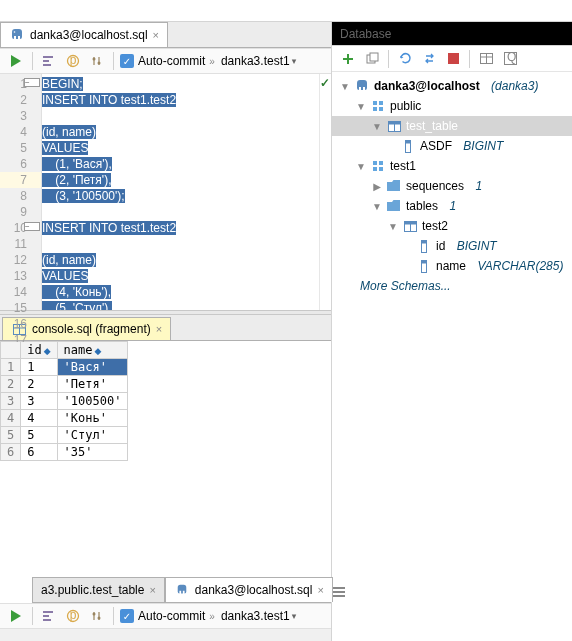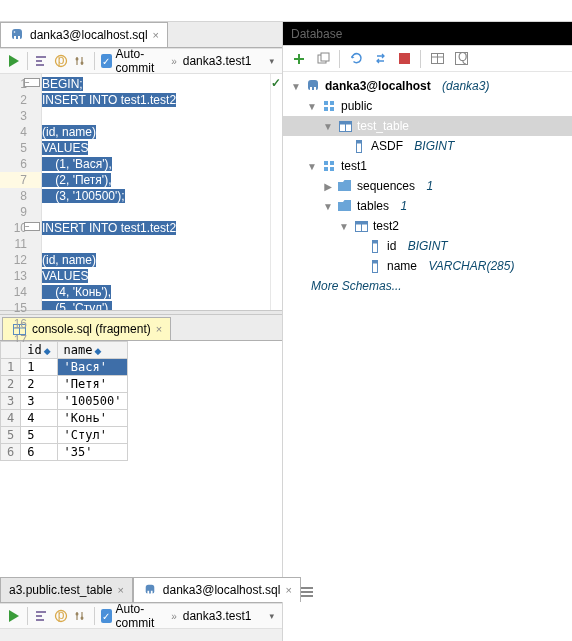--- a/index.html
+++ b/index.html
@@ -1,52 +1,52 @@
 <!DOCTYPE html>
 <html><head>
 <meta charset="utf-8">
 <style>
   * { box-sizing: border-box; margin: 0; padding: 0; font-family: "Segoe UI", Arial, sans-serif; font-size: 12px; }
   body { width: 572px; height: 641px; background: #fff; overflow: hidden; display: flex; flex-direction: column; color: #000; }
   .menubar { height: 22px; display: flex; align-items: center; gap: 2px; padding: 0 3px; border-bottom: 1px solid #d4d4d4; }
   .menubar span { padding: 2px 6px; margin-top: 36px; }
   .menubar span u { text-decoration: underline; }
   .main-split { flex: 1; display: flex; min-height: 0; }
-  .left-col { width: 283px; display: flex; flex-direction: column; min-height: 0; border-right: 1px solid #d4d4d4; }
+  .left-col { width: 332px; display: flex; flex-direction: column; min-height: 0; border-right: 1px solid #d4d4d4; }
   .right-col { flex: 1; display: flex; flex-direction: column; min-height: 0; }
   .tabs { height: 26px; display: flex; align-items: flex-end; border-bottom: 1px solid #b0b0b0; background: #ececec; }
   .tab { display: flex; align-items: center; gap: 5px; padding: 4px 8px; background: #fff; border: 1px solid #b0b0b0; border-bottom: none; height: 25px; }
   .tab.inactive { background: #e7e7e7; }
   .tab-close { color: #888; cursor: pointer; font-size: 11px; }
   .toolbar { height: 26px; display: flex; align-items: center; gap: 4px; padding: 0 6px; border-top: 1px solid #e0e0e0; border-bottom: 1px solid #e0e0e0; background: #fafafa; }
   .tb-btn { width: 20px; height: 20px; display: flex; align-items: center; justify-content: center; }
   .tb-sep { width: 1px; height: 18px; background: #d0d0d0; margin: 0 2px;}
   .chk { width:14px; height:14px; background:#4a90d9; display:flex; align-items:center; justify-content:center; color:#fff; font-size:10px; border-radius:2px;}
-  .combo { display:flex; align-items:center; gap:18px; padding:0 2px;}
+  .combo { display:flex; align-items:center; gap:2px; padding:0 2px;}
   .editor-area { display:flex; flex:1; min-height:0; position:relative; background:#fff;}
   .gutter { width: 42px; background:#f0f0f0; border-right:1px solid #e0e0e0; font-family:Consolas,monospace; font-size:12px; color:#a0a0a0; text-align:right; padding-top:2px;}
   .gutter div { padding-right: 14px; height:16px; line-height:16px; position:relative;}
   .gutter .hl { background:#fffae3; }
   .gutter .fold { position:absolute; right:1px; top:2px; width:9px; height:9px; border:1px solid #999; background:#fff; font-size:8px; line-height:7px; text-align:center; color:#666;}
   .code { flex:1; overflow:hidden; font-family:Consolas,monospace; font-size:12px; padding-top:2px; position:relative;}
   .code-line { height:16px; line-height:16px; white-space:pre; }
   .sel { background:#3e6ea8; color:#fff; }
   .check-strip { position:absolute; right:0; top:0; width:12px; height:100%; border-left:1px solid #e7e7e7;}
   .ok-mark { position:absolute; top:2px; right:1px; color:#2e7d32; font-weight:bold;}
   .splitter-h { height:5px; background:#e9e9e9; border-top:1px solid #c8c8c8; border-bottom:1px solid #c8c8c8; cursor:row-resize;}
   .result-tabs { height:26px; display:flex; align-items:flex-end; background:#ececec; border-bottom:1px solid #b0b0b0; padding-left:2px;}
   .result-tab { display:flex; align-items:center; gap:5px; padding:3px 8px; background:#fef9c3; border:1px solid #b0b0b0; border-bottom:none;}
   .grid-wrap { flex:1; overflow:auto; background:#fff;}
   table.grid { border-collapse:collapse; }
   table.grid th, table.grid td { border:1px solid #d0d0d0; padding:1px 6px; font-family:Consolas,monospace; font-size:12px; text-align:left; height:17px;}
   table.grid th { background:#f3f3f3; font-weight:normal; position:relative;}
   table.grid .rownum { background:#f3f3f3; text-align:right; color:#808080; width:20px;}
   table.grid td.selcell { background:#3e6ea8; color:#fff;}
   .sort-ico { color:#2a6fb5; font-size:9px; margin-left:2px;}
-  .bottom-tabs { height:26px; display:flex; align-items:flex-end; background:#ececec; border-top:1px solid #c0c0c0; border-bottom:1px solid #b0b0b0;}
+  .bottom-tabs { height:26px; display:flex; align-items:flex-end; background:#ececec; border-top:1px solid #c0c0c0; border-bottom:1px solid #b0b0b0;margin-left:32px;}
   .right-head { height:24px; display:flex; align-items:center; padding:0 8px; border-bottom:1px solid #d4d4d4; background:#000000; color:#666;}
   .right-tb { height:26px; display:flex; align-items:center; gap:4px; padding:0 6px; border-bottom:1px solid #e5e5e5;}
   .tree { flex:1; overflow:auto; padding:4px 0;}
   .tree-row { display:flex; align-items:center; height:20px; gap:4px; padding-right:6px;}
   .tree-row.sel { background:#d5d5d5;}
   .twisty { width:10px; text-align:center; color:#888; font-size:10px;}
   .ico { width:16px; height:16px; display:flex; align-items:center; justify-content:center; flex-shrink:0;}
   .dim { color:#0c4a6e;font-style:italic;}
   .ind { display:inline-block;}
   svg { display:block; }

